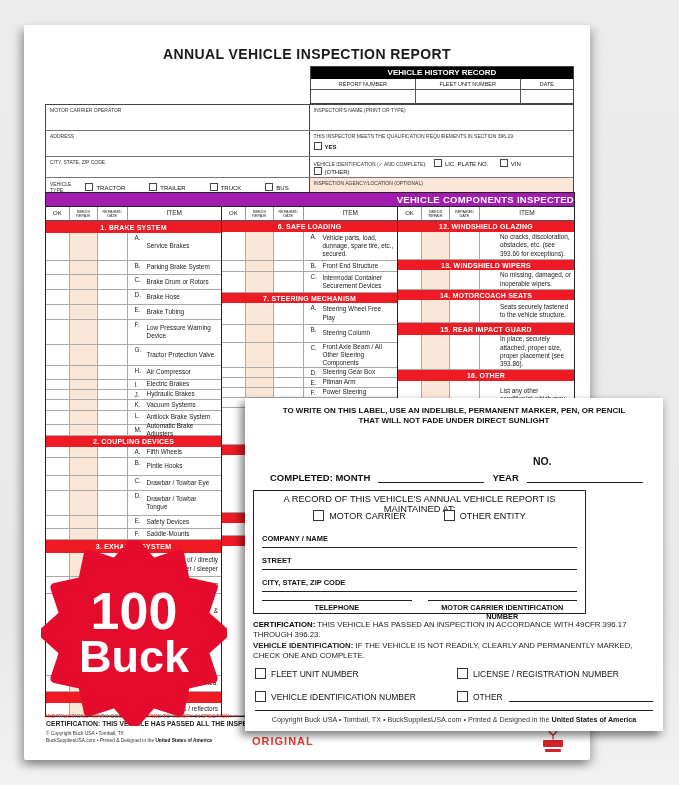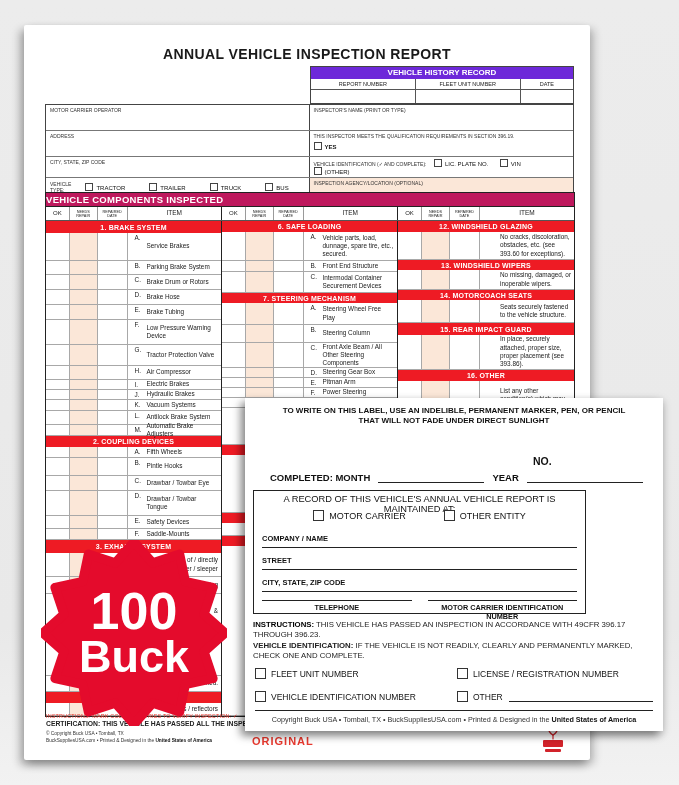--- a/index.html
+++ b/index.html
@@ -6,21 +6,21 @@
   body{width:679px;height:785px;font-family:"Liberation Sans",sans-serif;-webkit-font-smoothing:antialiased;}
   .stage{position:relative;width:679px;height:785px;overflow:hidden;
          background:linear-gradient(180deg,#ececec 0%,#e9e9e9 80%,#f2f2f2 100%);}
   
   .sheet{position:absolute;left:24px;top:25px;width:566px;height:735px;background:#fff;
          box-shadow:-4px 5px 9px rgba(0,0,0,0.30), 4px 4px 9px rgba(0,0,0,0.22);border-radius:2px;}
   .form-title{position:absolute;top:21px;left:0;width:100%;text-align:center;
               font-size:14px;font-weight:bold;color:#1a1a1a;letter-spacing:.4px;}
   
   .history{position:absolute;left:286px;top:41px;width:264px;border:1px solid #444;box-sizing:border-box;}
-  .hist-band{background:#6d28d9;color:#fff;font-weight:bold;font-size:8px;text-align:center;height:12px;line-height:12px;}
+  .hist-band{background:#000000;color:#fff;font-weight:bold;font-size:8px;text-align:center;height:12px;line-height:12px;}
   .hist-row{display:flex;}
   .hist-cell{border-right:1px solid #555;font-size:5.5px;color:#222;text-align:center;box-sizing:border-box;}
   .hist-cell:last-child{border-right:none;}
   .hc1{width:40%;} .hc2{width:40%;} .hc3{width:20%;}
   .hist-head .hist-cell{height:11px;line-height:11px;border-bottom:1px solid #555;}
   .hist-empty .hist-cell{height:13px;}
   
   .info-grid{position:absolute;left:21px;top:79px;width:529px;border:1px solid #444;box-sizing:border-box;}
   .ig-row{display:flex;border-bottom:1px solid #777;}
   .ig-row:last-child{border-bottom:none;}
@@ -29,21 +29,21 @@
   .ig-right{width:50%;}
   .r1{height:25px;} .r2{height:25px;} .r3{height:20px;} .r4{height:14px;}
   .peach{background:#fbe7d8;}
   .yes-line{margin-top:3px;font-size:6px;font-weight:bold;color:#111;}
   .cbx{display:inline-block;width:6px;height:6px;border:1px solid #444;vertical-align:-1px;margin-right:3px;background:#fff;}
   .cb-inline{display:inline-block;margin-right:10px;font-size:6px;color:#111;white-space:nowrap;}
   .vt-row{display:flex;align-items:center;gap:14px;font-size:6px;color:#111;padding-top:1px;}
   .vt-label{font-size:5px;color:#333;}
   
   .comp-table{position:absolute;left:21px;top:167px;width:530px;box-sizing:border-box;border:1px solid #222;}
-  .comp-banner{background:#be185d;color:#fff;font-weight:bold;font-size:9.5px;text-align:left;height:13px;line-height:13px;letter-spacing:.3px;}
+  .comp-banner{background:#a21caf;color:#fff;font-weight:bold;font-size:9.5px;text-align:right;height:13px;line-height:13px;letter-spacing:.3px;}
   .comp-headrow{display:flex;height:13px;border-top:1px solid #222;}
   .hgroup{display:flex;width:176px;box-sizing:border-box;border-right:1px solid #222;}
   .hgroup:last-child{border-right:none;}
   .hcell{box-sizing:border-box;border-right:1px solid #9a9a9a;display:flex;align-items:center;justify-content:center;
          text-align:center;color:#222;line-height:1.05;}
   .hcell.ok{width:24px;font-size:6px;}
   .hcell.needs{width:28px;font-size:3.8px;white-space:pre-line;}
   .hcell.rep{width:30px;font-size:3.8px;white-space:pre-line;}
   .hcell.item{width:94px;font-size:6.5px;border-right:none;}
   .comp-cols{display:flex;border-top:1px solid #555;}
@@ -641,21 +641,21 @@
       </div>
       <div class="rb-field f-city">
         <span class="lbl">CITY, STATE, ZIP CODE</span><div class="line"></div>
       </div>
       <div class="rb-tel">
         <div class="seg"><div class="line"></div><span>TELEPHONE</span></div>
         <div class="seg"><div class="line"></div><span>MOTOR CARRIER IDENTIFICATION NUMBER</span></div>
       </div>
     </div>
     <div class="lb-cert">
-      <b>INSTRUCTIONS:</b><span> THIS VEHICLE HAS PASSED AN INSPECTION IN ACCORDANCE WITH 49CFR 396.17 THROUGH 396.23.</span>
+      <b>CERTIFICATION:</b><span> THIS VEHICLE HAS PASSED AN INSPECTION IN ACCORDANCE WITH 49CFR 396.17 THROUGH 396.23.</span>
     </div>
     <div class="lb-vid">
       <b>VEHICLE IDENTIFICATION:</b><span> IF THE VEHICLE IS NOT READILY, CLEARLY AND PERMANENTLY MARKED, CHECK ONE AND COMPLETE.</span>
     </div>
     <div class="lb-cbgrid">
       <div class="lb-cbrow2">
         <span class="c1"><span class="lb-cbx"></span><span>FLEET UNIT NUMBER</span></span>
         <span class="c2">
             <span class="lb-cbx"></span>
             <span>LICENSE / REGISTRATION NUMBER</span>

